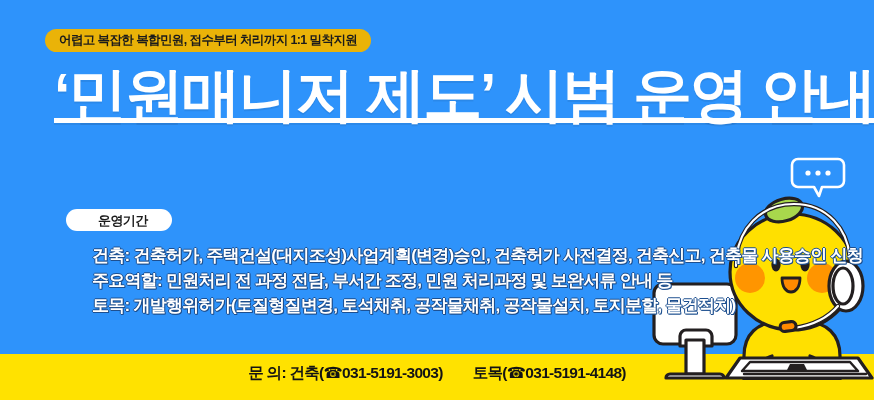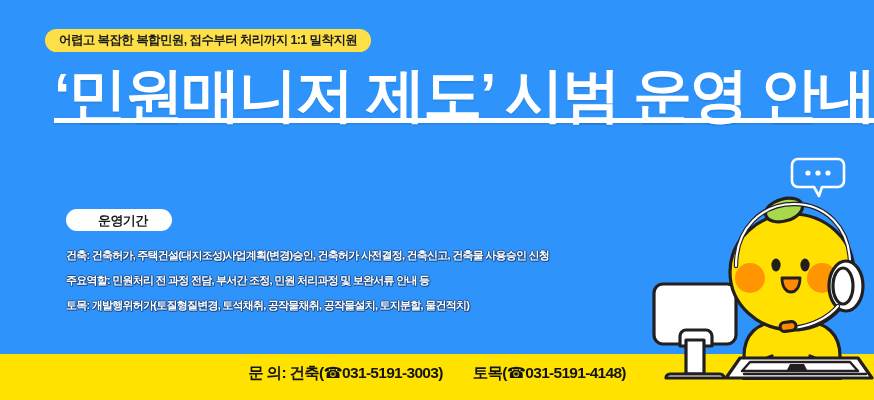--- a/index.html
+++ b/index.html
@@ -35,21 +35,21 @@
   }
 
   
   .eyebrow {
     position: absolute;
     left: 45px;
     top: 29px;
     height: 23px;
     padding: 0 14px;
     border-radius: 12px;
-    background: #fde047;
+    background: #eab308;
     display: flex;
     align-items: center;
     justify-content: center;
     box-sizing: border-box;
   }
   .eyebrow span {
     font-size: 12.5px;
     font-weight: bold;
     color: #1b1b1b;
     letter-spacing: -0.6px;
@@ -111,30 +111,31 @@
   }
 
   
   .details {
     position: absolute;
     left: 66px;
     top: 243px;
     width: 620px;
   }
   .detail-line {
-    font-size: 11px;
+    font-size: 17px;
     font-weight: bold;
     color: #ffffff;
     letter-spacing: -0.75px;
     line-height: 25px;
     white-space: nowrap;
     text-shadow:
       -1px 0 0 #1d4f8f,  1px 0 0 #1d4f8f,
        0 -1px 0 #1d4f8f,  0 1px 0 #1d4f8f,
        1px 1px 0 #1d4f8f;
+    margin-left: 26px;
   }
 
   
   .footer {
     position: absolute;
     left: 0;
     top: 354px;
     width: 874px;
     height: 38px;
     display: flex;

